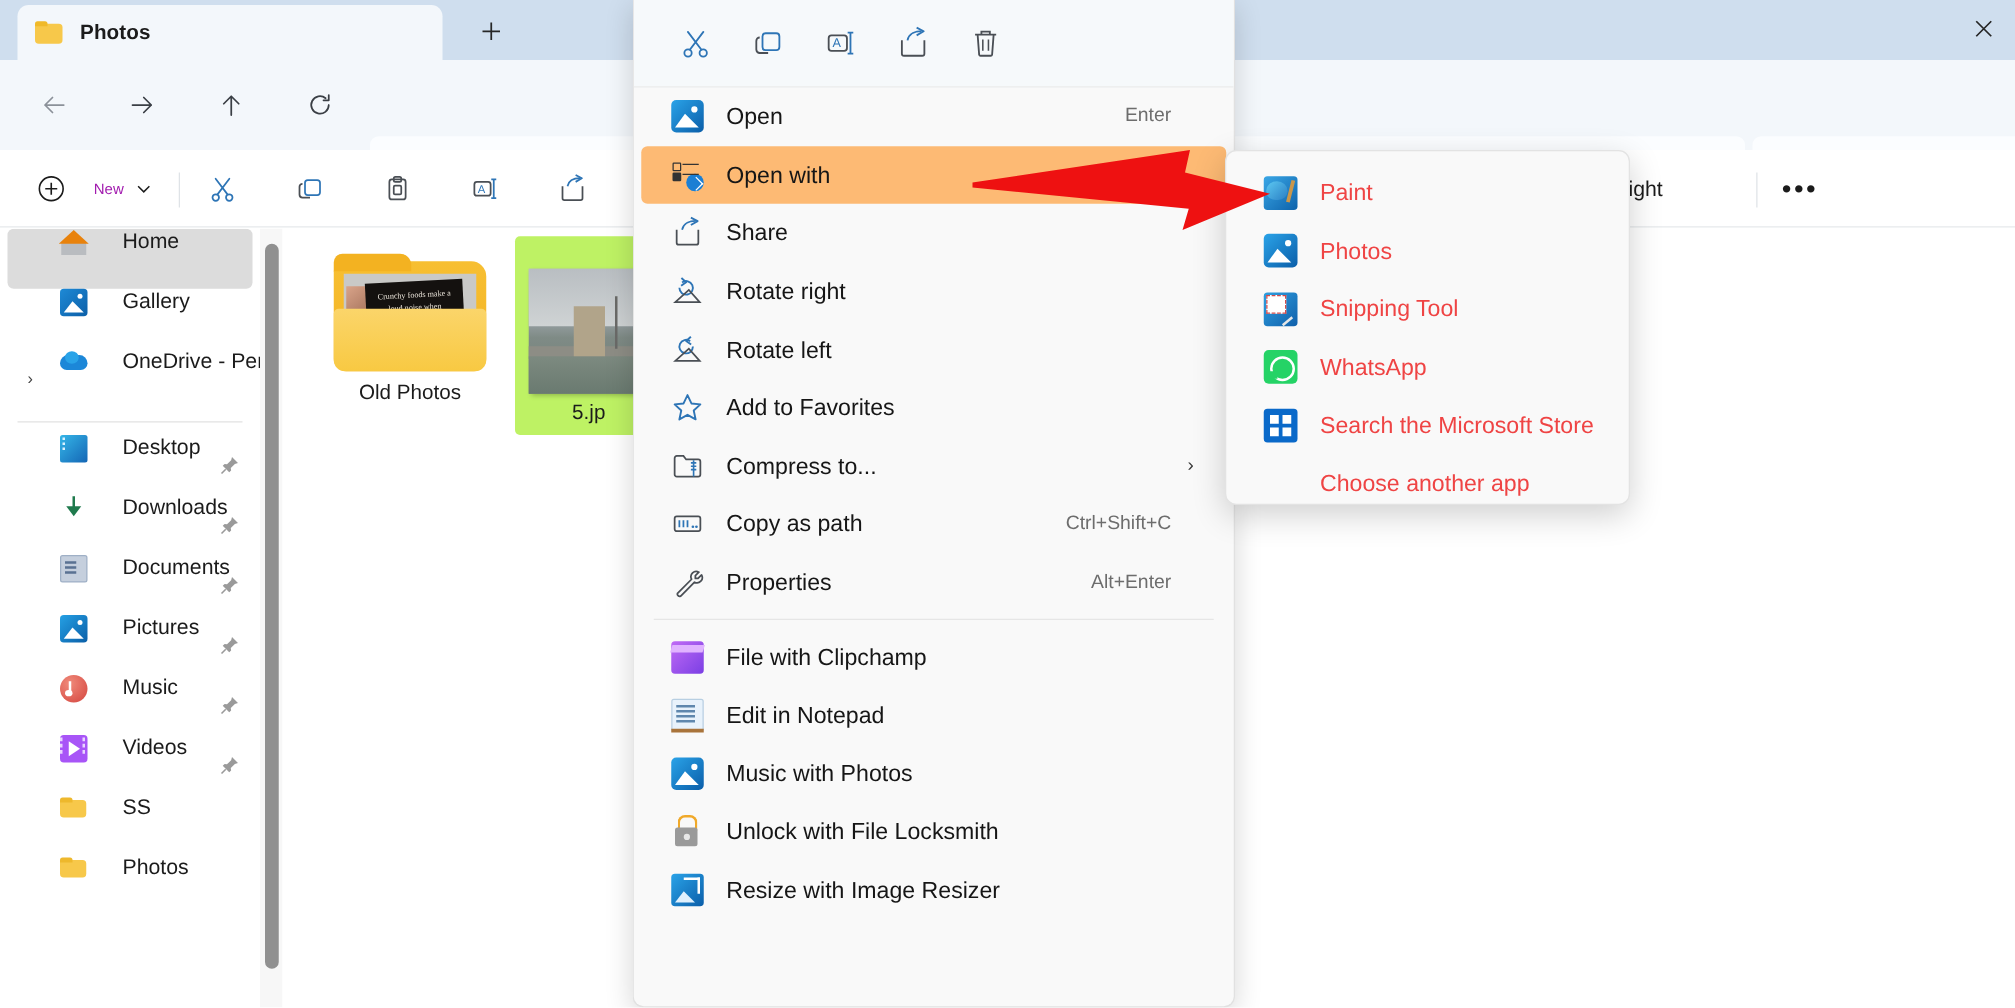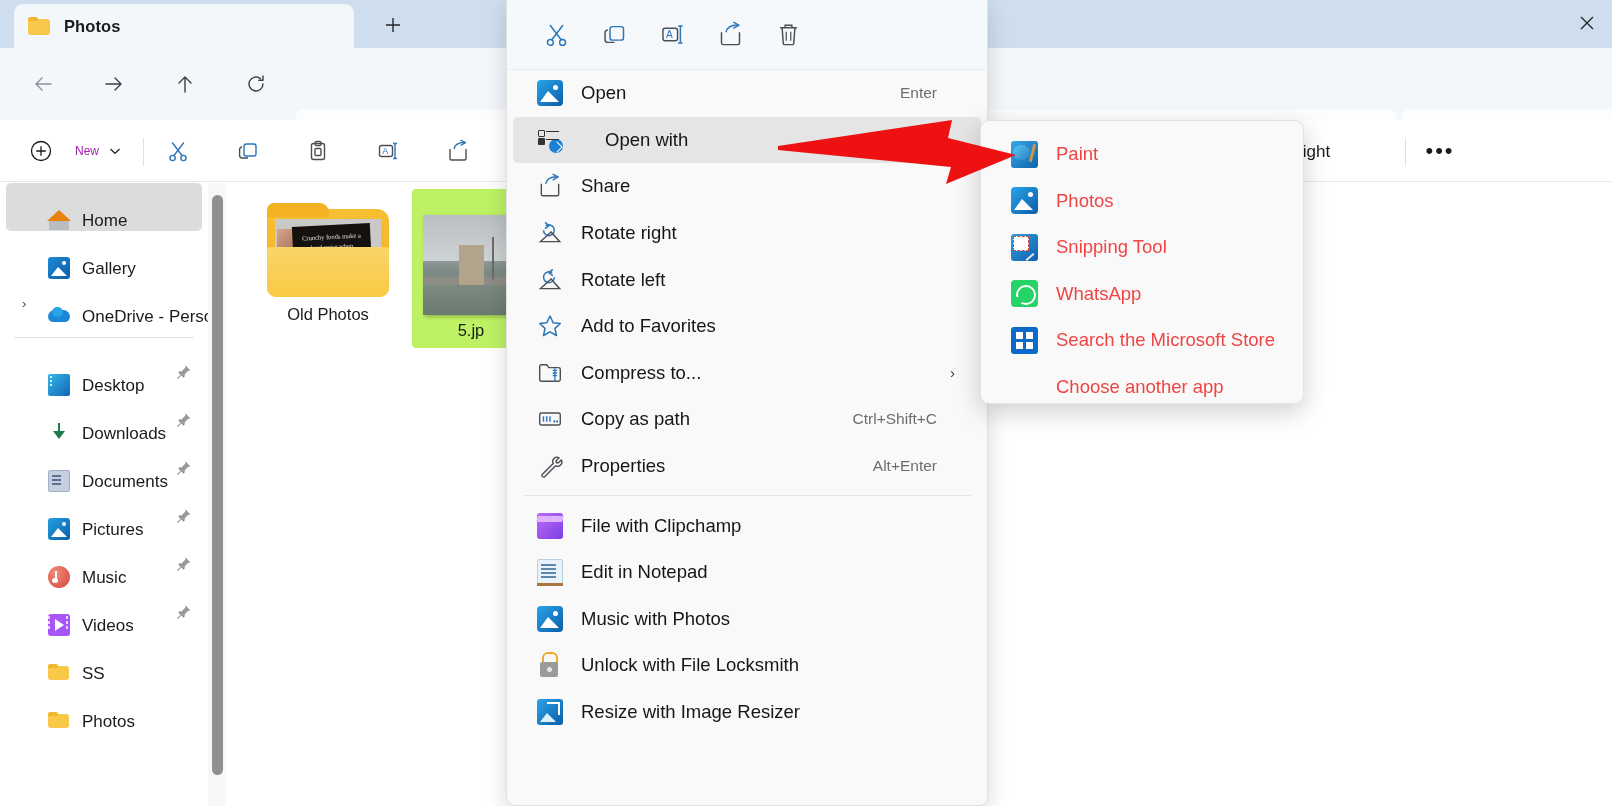--- a/index.html
+++ b/index.html
@@ -97,22 +97,22 @@
     display:flex; align-items:center; justify-content:center; font-size: 22px;
     letter-spacing:2px; color:#1b1b1b; border-radius:5px;
   }
 
   
   .sidebar {
     position: absolute; left: 0; top: 183px; width: 208px; height: 623px;
     background: #ffffff; overflow: hidden;
   }
   .side-item {
-    position: relative; height: 48px; display: flex; align-items: flex-end;
-    padding-left: 42px; border-radius: 5px; margin: 0 6px;
+    position: relative; height: 48px; display: flex; align-items: flex-start;
+    padding-left: 42px; border-radius: 5px; margin: 0 6px; gap: 16px;
   }
   .side-item.selected { background: #dcdcdc; }
   .side-item .ico { width: 22px; height: 22px; margin-right: 12px; flex:none; position:relative;}
   .side-item .lbl { font-size: 17px; color: #1b1b1b; white-space: nowrap; }
   .side-chevron {
     position: absolute; left: 16px; top: 50%; transform: translateY(-50%);
     font-size: 13px; color: #444;
   }
   .pin {
     position:absolute; right: 10px; top: 50%; transform: translateY(-50%);
@@ -215,21 +215,21 @@
     height:70px; display:flex; align-items:center; gap:0px; padding-left:20px;
     border-bottom:1px solid #ececec; background:#f6f9fb;
   }
   .ctx-iconbtn {
     width:58px;height:46px;display:flex;align-items:center;justify-content:center;border-radius:5px;
   }
   .ctx-item {
     height:46.6px; display:flex; align-items:center; padding-left:24px; position:relative;
     margin: 0 6px; border-radius:5px;
   }
-  .ctx-item.hover { background:#e5e5e5;gap:24px; }
+  .ctx-item.hover { background:#fdba74; }
   .ctx-item .mico { width:26px;height:26px;margin-right:18px;flex:none;position:relative;}
   .ctx-item .mlbl { font-size:18.5px;color:#161616;white-space:nowrap;}
   .ctx-accel { position:absolute;right:44px;font-size:15.5px;color:#6d6d6d;}
   .ctx-sub { position:absolute;right:26px;font-size:15px;color:#3a3a3a;}
   .ctx-divider { height:1px;background:#e6e6e6;margin:6px 16px;}
 
   
   .mi-open{background:linear-gradient(135deg,#2aa3e8,#0b5ea9);border-radius:4px;}
   .mi-open:after{content:"";position:absolute;left:3px;bottom:4px;border-left:8px solid transparent;border-right:11px solid transparent;border-bottom:11px solid #fff;}
   .mi-open:before{content:"";position:absolute;right:5px;top:5px;width:5px;height:5px;border-radius:50%;background:#fff;}

